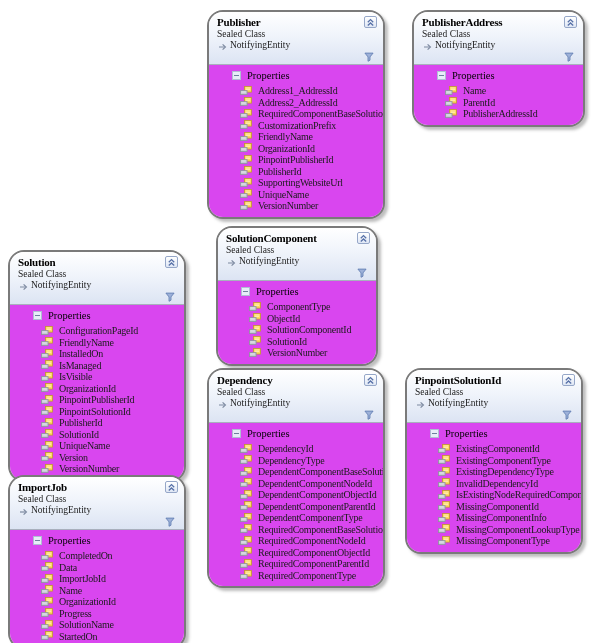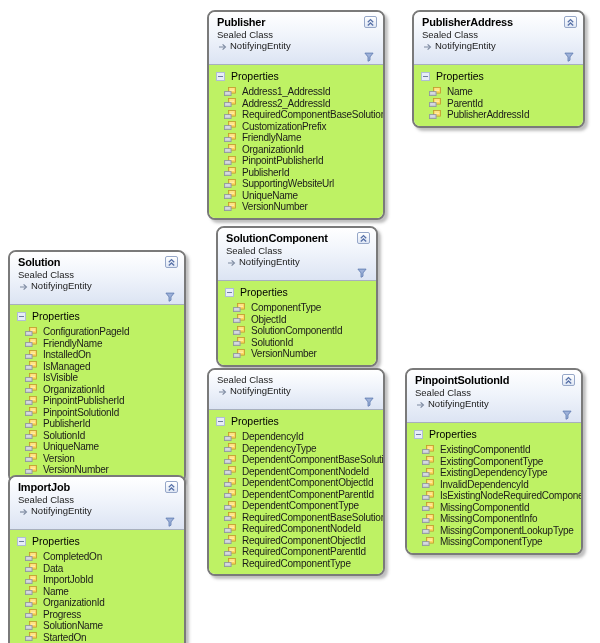--- a/index.html
+++ b/index.html
@@ -9,23 +9,24 @@
     position: relative;
     font-family: "Liberation Sans", sans-serif;
     overflow: hidden;
   }
   .canvas { position: absolute; inset: 0; }
 
   .class-box {
     position: absolute;
     background: #ffffff;
     border: 2px solid #7a7a7a;
-    border-radius: 8px;
+    border-radius: 16px;
     box-shadow: 3px 3px 3px rgba(110,110,110,0.45);
     overflow: hidden;
+    font-family: Liberation Serif, serif;
   }
   .box-header {
     background: linear-gradient(to bottom, #ffffff 0%, #f0f4fb 45%, #dce4f3 100%);
     padding: 4px 6px 1px 8px;
     border-bottom: 1px solid #a8b0bd;
   }
   .header-top {
     display: flex; justify-content: space-between; align-items: flex-start;
     height: 13px;
   }
@@ -46,21 +47,21 @@
   }
   .base-row {
     display: flex; align-items: flex-end; gap: 3px;
     font-size: 9.5px; color: #1b1b1b; line-height: 11px;
     padding-left: 1px; white-space: nowrap;
   }
   .filter-row {
     height: 12px; display: flex; justify-content: flex-end;
     align-items: center; padding-right: 3px;
   }
-  .box-body { background: #bef264; padding: 2px 0 5px 0; }
+  .box-body { background: #d946ef; padding: 2px 0 5px 16px; }
   .section-header {
     display: flex; align-items: center; gap: 6px;
     padding: 3px 6px 4px 7px;
     font-size: 10.5px; color: #000;
   }
   .expander {
     width: 9px; height: 9px; flex: 0 0 auto;
     border: 1px solid #b0bdd4; background: #e7edf8;
     display: flex; align-items: center; justify-content: center;
     padding: 0; cursor: pointer;
@@ -608,20 +609,31 @@
               <path d="M1.4 6 L5.8 6" stroke="#eceef2" stroke-width="0.8"></path>
             </svg>
           </span>
           <span class="property-name">VersionNumber</span>
         </li>
         </ul>
     </div>
   </div>
     <div class="class-box" style="left: 207px; top: 368px; width: 178px;">
     <div class="box-header">
+      <div class="header-top">
+        <span class="class-title">Dependency</span>
+        <button class="collapse-button">
+          <span class="icon">
+            <svg width="9" height="9" viewBox="0 0 10 10">
+              <path d="M2 4.6 L5 1.8 L8 4.6" fill="none" stroke="#5872a8" stroke-width="1.5"></path>
+              <path d="M2 8.4 L5 5.6 L8 8.4" fill="none" stroke="#5872a8" stroke-width="1.5"></path>
+            </svg>
+          </span>
+        </button>
+      </div>
       <div class="class-stereotype">Sealed Class</div>
       <div class="base-row">
         <span class="icon">
           <svg width="9" height="8" viewBox="0 0 9 8">
             <path d="M1 4 L6.4 4" stroke="#7d8aa0" stroke-width="1.2" fill="none"></path>
             <path d="M4.6 1.4 L7.4 4 L4.6 6.6" stroke="#7d8aa0" stroke-width="1.2" fill="none"></path>
           </svg>
         </span>
         <span>NotifyingEntity</span>
       </div>

